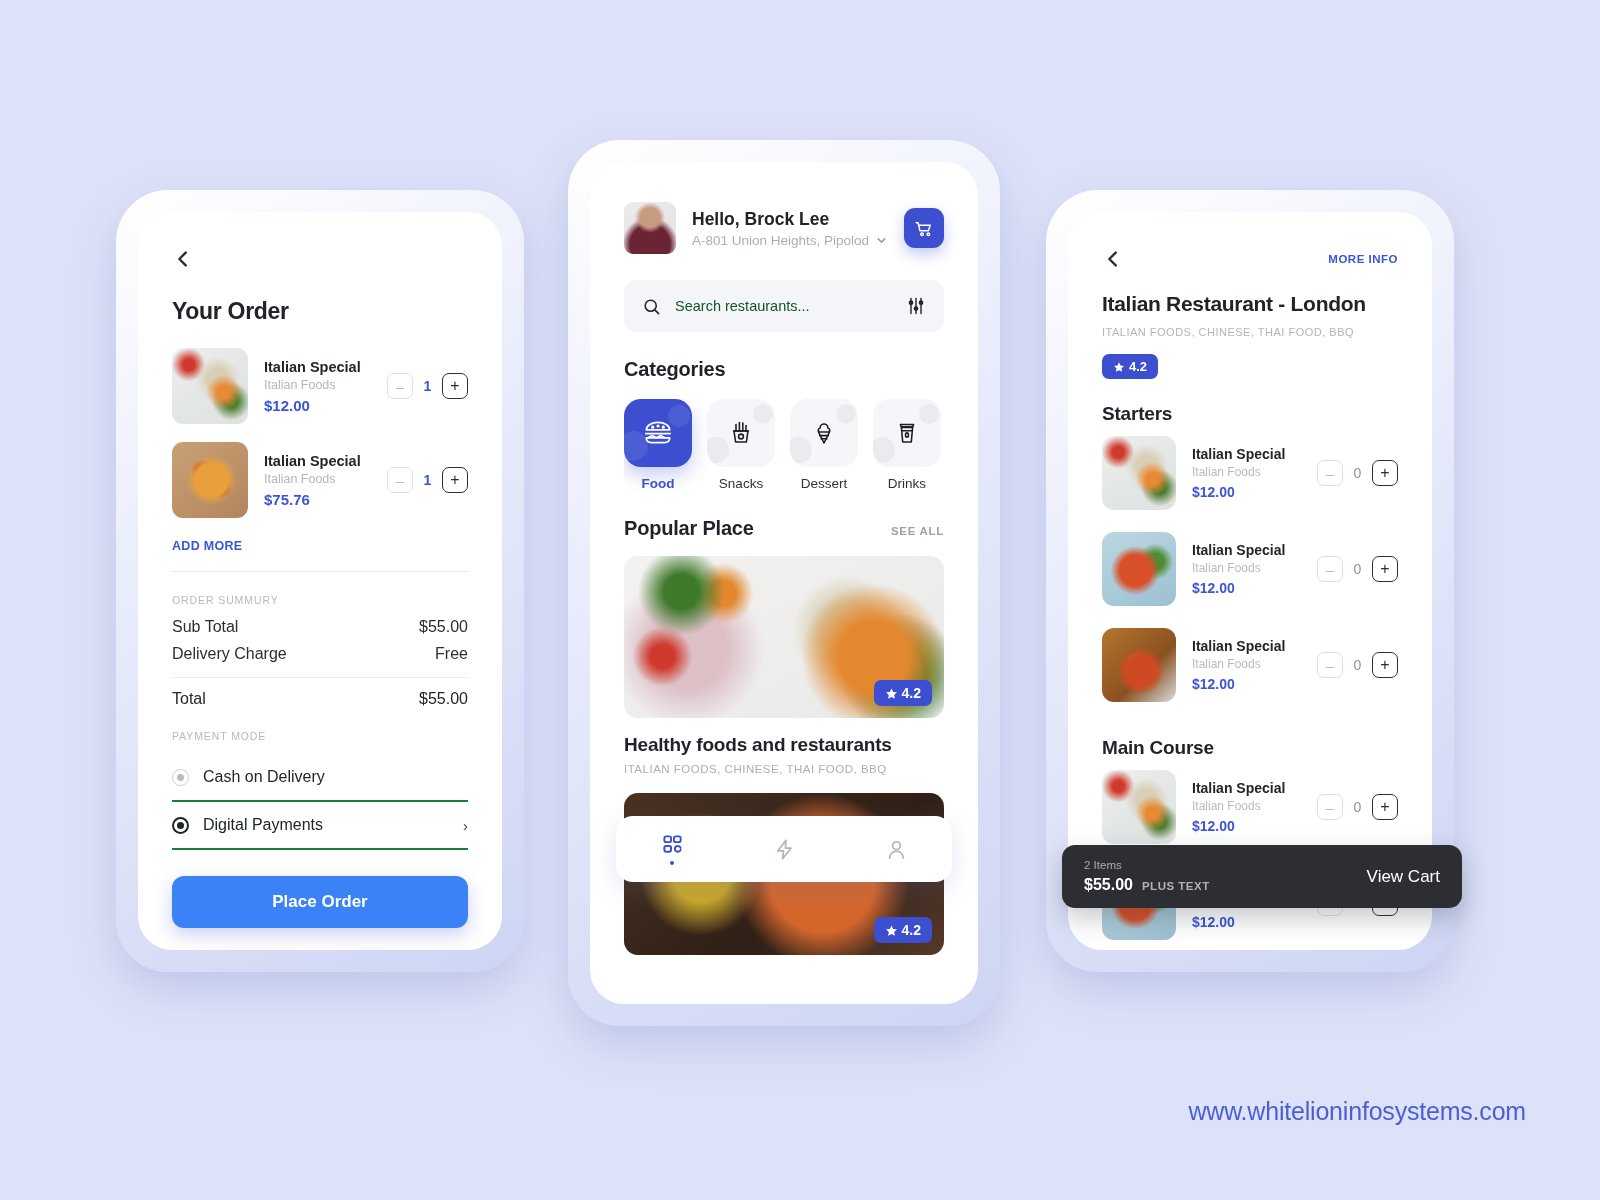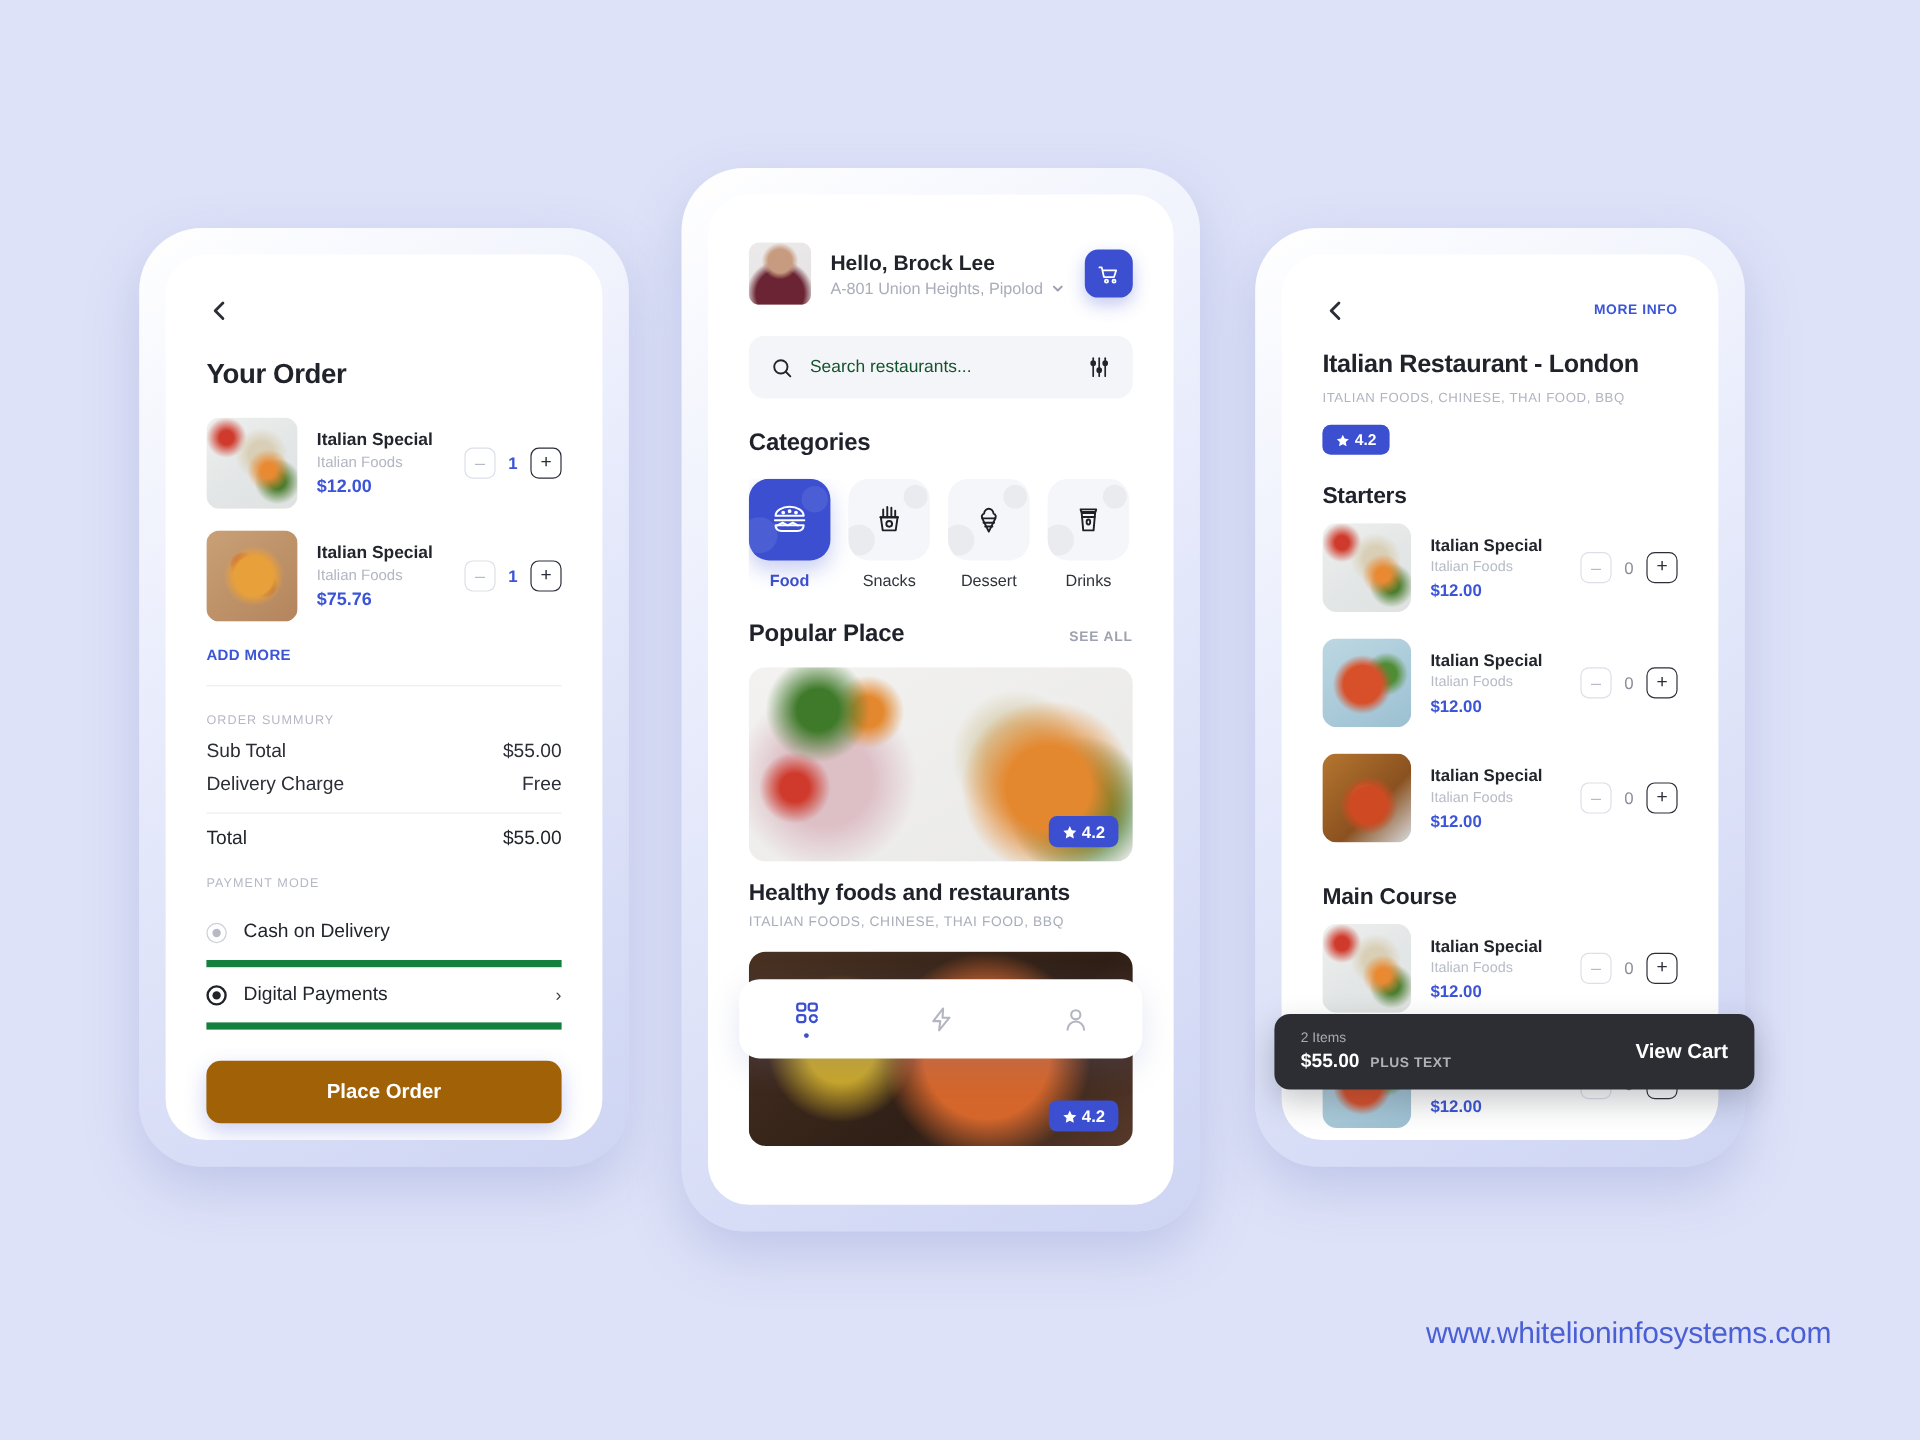--- a/index.html
+++ b/index.html
@@ -75,35 +75,35 @@
     font-size: 10.5px; letter-spacing: .9px; color: #b6b9c5;
     margin: 22px 0 12px; text-transform: uppercase;
   }
   .sum-row { display: flex; align-items: baseline; margin: 9px 0; }
   .sum-label { font-size: 16px; color: #2b2e36; }
   .sum-val   { font-size: 16px; color: #2b2e36; margin-left: auto; }
   .sum-total .sum-label, .sum-total .sum-val { font-size: 16px; color: #22252c; }
 
   .pay-row {
     display: flex; align-items: center; padding: 14px 0 14px 0;
-    border-bottom: 6px solid #15803d;
+    border-bottom: 2px solid #15803d;
   }
   .radio {
     width: 17px; height: 17px; border-radius: 50%; flex: none;
     display: flex; align-items: center; justify-content: center; margin-right: 14px;
   }
   .radio.off { border: 1.4px solid #cdd0da; }
   .radio.off i { width: 7px; height: 7px; border-radius: 50%; background: #b7bac6; display:block; }
   .radio.on  { border: 2px solid #20232a; }
   .radio.on i { width: 7px; height: 7px; border-radius: 50%; background: #20232a; display:block; }
   .pay-label { font-size: 16px; color: #22252c; }
   .pay-arrow { margin-left: auto; color: #3a3d46; font-size: 15px; }
   .place-order {
     margin: 26px 0 0; height: 52px; border-radius: 12px;
-    background: #a16207; color: #fff; font-size: 17px; font-weight: 700;
+    background: #3b82f6; color: #fff; font-size: 17px; font-weight: 700;
     display: flex; align-items: center; justify-content: center;
     box-shadow: 0 7px 18px rgba(59,79,208,.26);
   }
 
   
   #frame-center .screen { padding-top: 40px; }
   .hdr { display: flex; align-items: center; }
   .avatar {
     width: 52px; height: 52px; border-radius: 9px; flex: none;
     background-size: cover; background-position: center top;
@@ -185,21 +185,21 @@
   .cartbar {
     position: absolute; left: 16px; right: -8px; bottom: 64px;
     background: #2d2e33; border-radius: 13px;
     padding: 14px 22px; display: flex; align-items: center; z-index: 9;
     box-shadow: 0 10px 26px rgba(40,42,55,.26);
   }
   .cb-items { font-size: 11.5px; color: #a9abb3; }
   .cb-line { display: flex; align-items: baseline; gap: 9px; margin-top: 5px; }
   .cb-amount { font-size: 16px; font-weight: 700; color: #fff; }
   .cb-plus { font-size: 11.5px; letter-spacing: .5px; color: #b0b2ba; font-weight: 600; }
-  .cb-cta { margin-left: auto; font-size: 17px; font-weight: 700; color: #fff; }
+  .cb-cta { margin-left: auto; font-size: 17px; font-weight: 400; color: #fff; }
 
   
   .footer-url {
     position: absolute; right: 74px; bottom: 74px;
     font-size: 25px; color: #4a5fd4; letter-spacing: -.2px;
   }
 
   
   .ph-bowl   { background-image: radial-gradient(circle at 68% 58%, #e98a33 0 9%, rgba(233,138,51,0) 26%),
                radial-gradient(circle at 78% 70%, #4a7c2d 0 8%, rgba(74,124,45,0) 24%),

